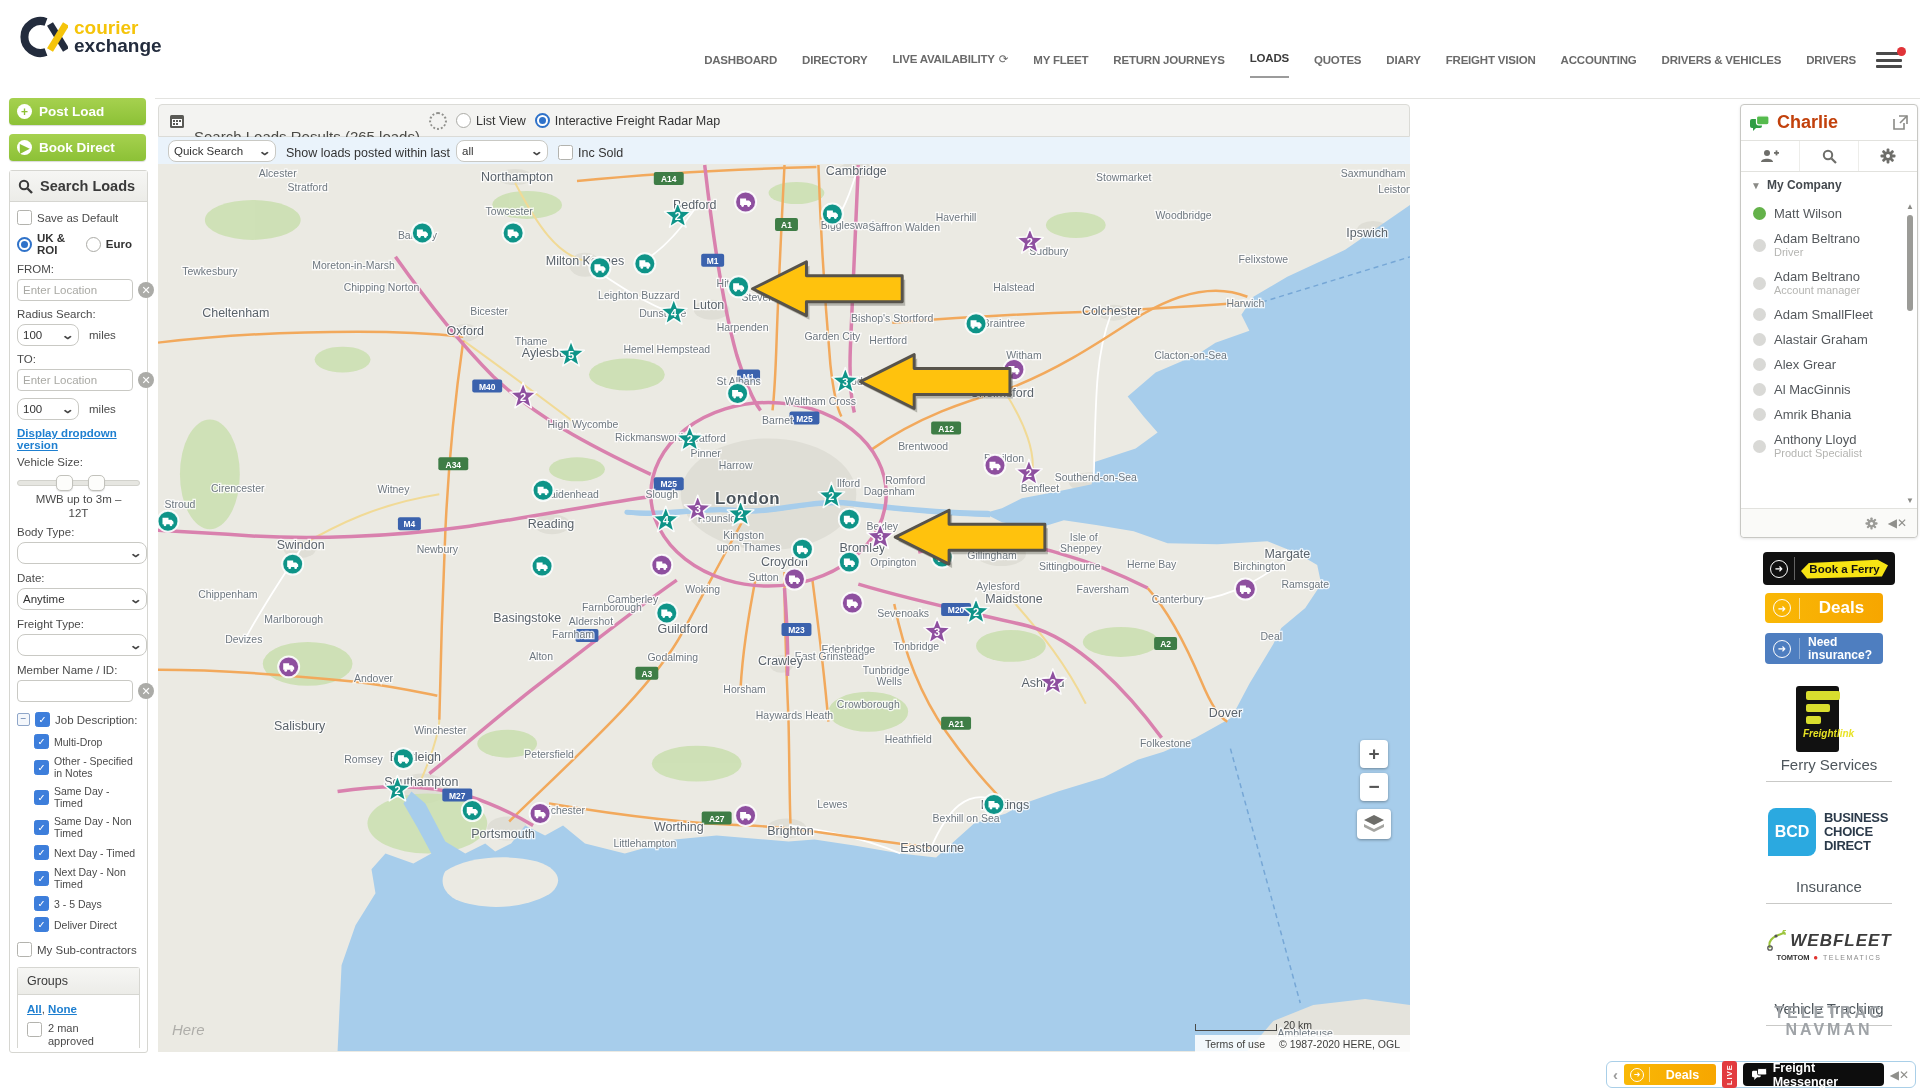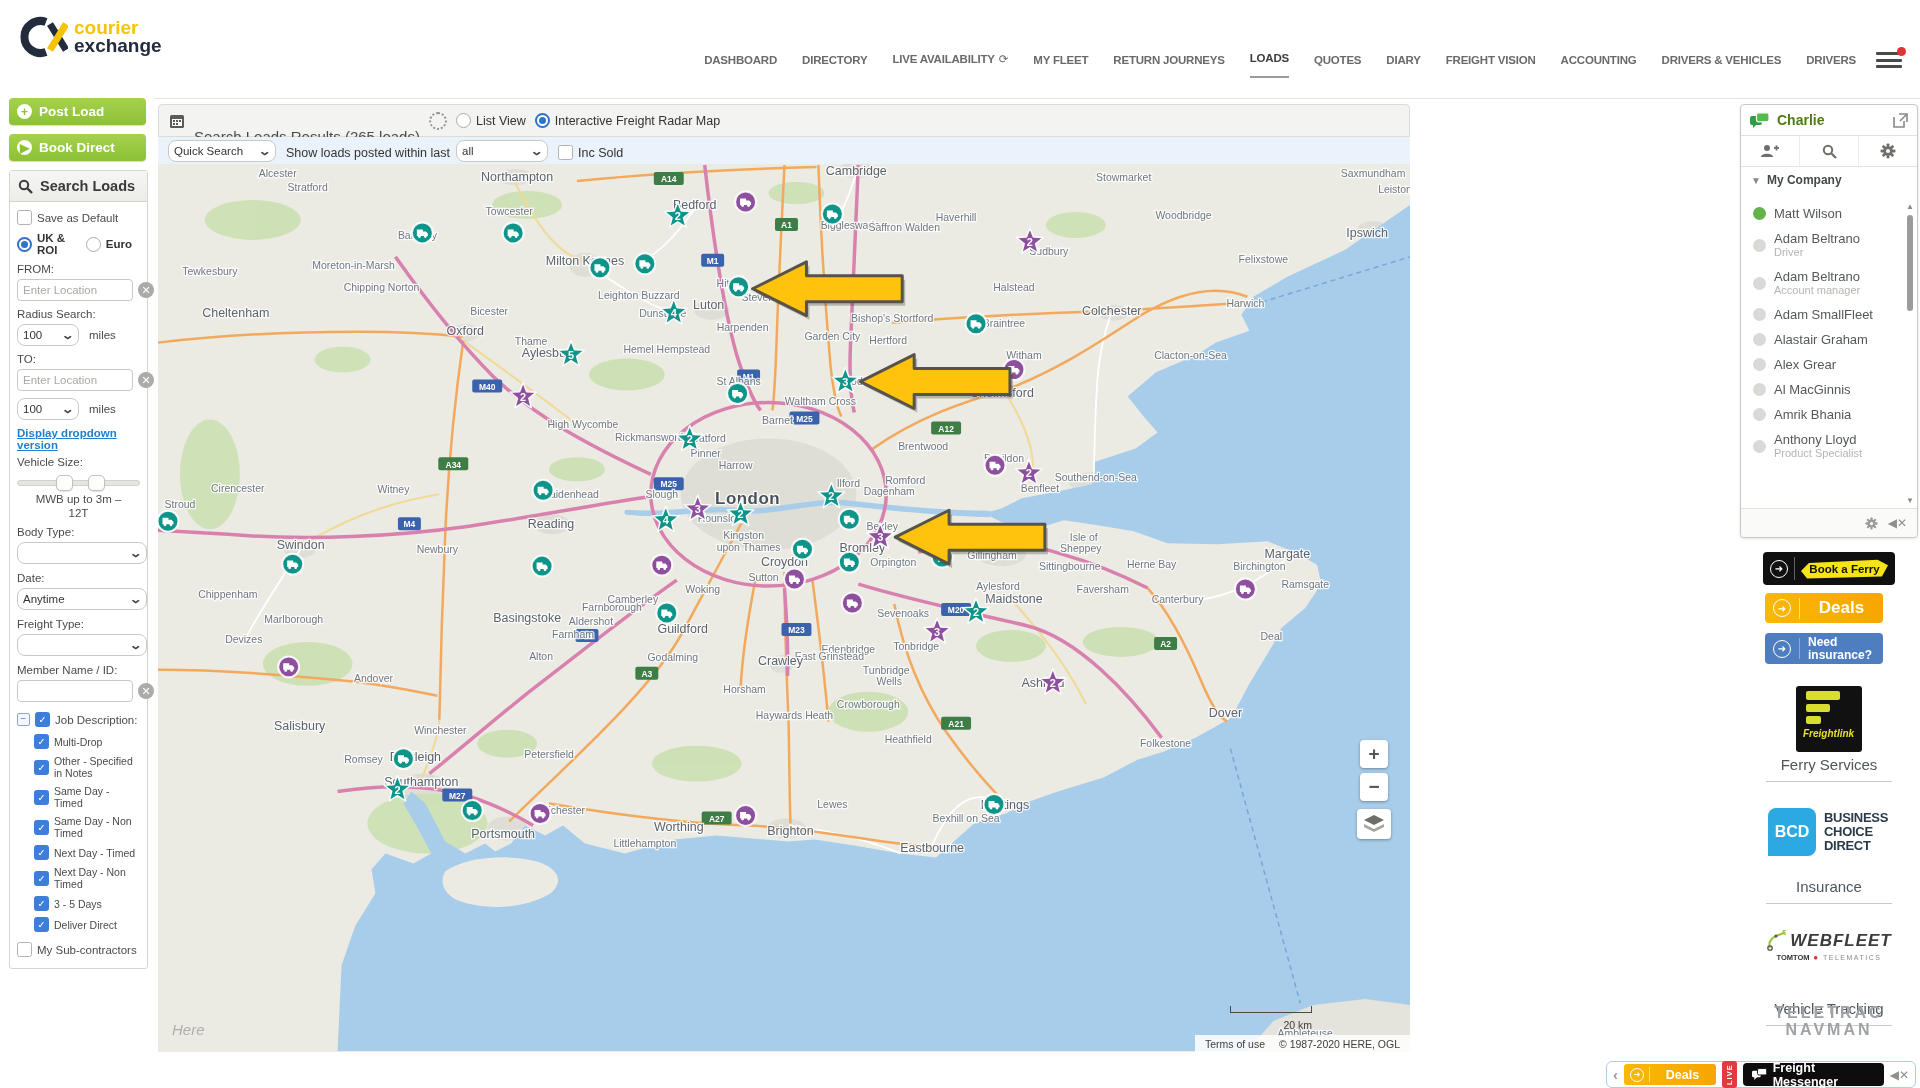--- a/index.html
+++ b/index.html
@@ -84,31 +84,31 @@
   .town{font-family:"Liberation Sans",sans-serif;font-size:10.5px;fill:#6E7880;text-anchor:middle;
         stroke:rgba(255,255,255,.82);stroke-width:2.5px;paint-order:stroke;}
   .town.s2{font-size:12.5px;fill:#5A636B;}
   .town.s3{font-size:17px;font-weight:bold;fill:#49525A;letter-spacing:.5px;}
   .shield-txt{font-size:8.5px;font-weight:bold;fill:#fff;text-anchor:middle;font-family:"Liberation Sans",sans-serif;}
   .cluster-count{font-size:11px;font-weight:bold;fill:#fff;text-anchor:middle;font-family:"Liberation Sans",sans-serif;}
   .zoom-btn{position:absolute;right:22px;width:28px;height:28px;background:#fff;border-radius:4px;box-shadow:0 1px 3px rgba(0,0,0,.35);
      color:#555;font-size:19px;font-weight:bold;display:flex;align-items:center;justify-content:center;cursor:pointer;}
   #layers-btn{position:absolute;right:19px;top:645px;width:34px;height:30px;background:#fff;border-radius:4px;
      box-shadow:0 1px 3px rgba(0,0,0,.35);display:flex;align-items:center;justify-content:center;cursor:pointer;}
-  #scalebar{position:absolute;right:98px;bottom:21px;display:flex;align-items:flex-end;gap:6px;font-size:10.5px;color:#3E3E3C;flex-direction:column;}
+  #scalebar{position:absolute;right:98px;bottom:21px;display:flex;align-items:flex-end;gap:6px;font-size:10.5px;color:#3E3E3C;}
   #scalebar .bar{width:80px;height:6px;border:1.5px solid #4A4A48;border-top:none;}
   #attribution{position:absolute;right:0;bottom:0;height:17px;background:rgba(255,255,255,.85);display:flex;align-items:center;
      gap:14px;padding:0 10px;font-size:10.5px;color:#3E3E3C;}
   #attribution .terms{cursor:pointer;}
   #map-watermark{position:absolute;left:14px;bottom:14px;font-size:15px;font-style:italic;color:rgba(60,60,60,.35);}
   
   #messenger{position:absolute;left:1740px;top:104px;width:178px;height:434px;background:#fff;border:1px solid #C8C8C4;
      border-radius:4px;box-sizing:border-box;box-shadow:0 1px 3px rgba(0,0,0,.10);}
   #messenger .mhead{display:flex;align-items:center;gap:7px;padding:7px 9px;}
-  #messenger .mtitle{font-size:14px;font-weight:bold;color:#4d7c0f;flex:1;}
+  #messenger .mtitle{font-size:18px;font-weight:bold;color:#c2410c;flex:1;}
   #messenger .mtools{display:flex;border-top:1px solid #E2E2DE;border-bottom:1px solid #E2E2DE;}
   #messenger .mtool{flex:1;display:flex;align-items:center;justify-content:center;height:30px;cursor:pointer;border-right:1px solid #EDEDEA;}
   #messenger .mtool:last-child{border-right:none;}
   #messenger .msection{display:flex;align-items:center;gap:6px;padding:6px 10px;font-size:12px;font-weight:bold;color:#44494E;}
   #messenger .msection .chev{color:#8A8A86;font-size:10px;}
   #contacts{position:absolute;top:96px;bottom:30px;left:0;right:12px;overflow:hidden;}
   .contact{display:flex;align-items:center;gap:8px;padding:5px 0 5px 12px;}
   .cdot{width:13px;height:13px;border-radius:50%;background:#D9D9D6;flex:0 0 auto;}
   .cdot.on{background:#64B24A;}
   .cname{font-size:13px;color:#54585C;line-height:15px;}
@@ -125,21 +125,21 @@
   .circ-arrow{width:16px;height:16px;border:1.5px solid #fff;border-radius:50%;color:#fff;font-size:10px;display:flex;align-items:center;justify-content:center;flex:0 0 auto;}
   .vdiv{width:1px;height:70%;background:rgba(255,255,255,.35);}
   .ferry-tag{flex:1;background:#F7E414;clip-path:polygon(0 62%,9% 22%,88% 6%,100% 34%,93% 90%,7% 100%);
      font-size:11.5px;font-weight:bold;color:#111;text-align:center;padding:4px 0;}
   #ad-deals{left:1765px;top:593px;width:118px;height:30px;background:linear-gradient(90deg,#F9B806,#F7A600);border-radius:4px;
      display:flex;align-items:center;gap:8px;padding:0 8px;box-sizing:border-box;}
   #ad-deals .vdiv{background:rgba(255,255,255,.55);}
   #ad-deals .dtxt{flex:1;text-align:center;color:#fff;font-size:17px;font-weight:bold;}
   #ad-insurance{left:1765px;top:633px;width:118px;height:31px;background:#4E7EC0;border-radius:4px;display:flex;align-items:center;gap:8px;padding:0 8px;box-sizing:border-box;}
   #ad-insurance .itxt{flex:1;color:#fff;font-size:12px;font-weight:bold;line-height:13px;text-align:left;}
-  #ad-freightlink{left:1796px;top:686px;width:66px;height:66px;background:#111;border-radius:3px;padding:5px 0 0 10px;box-sizing:border-box;}
+  #ad-freightlink{left:1796px;top:686px;width:43px;height:66px;background:#111;border-radius:3px;padding:5px 0 0 10px;box-sizing:border-box;}
   #ad-freightlink .fbar{background:#D8DD2E;border-radius:2px;margin-bottom:4px;}
   #ad-freightlink .fl-txt{color:#E8E324;font-size:10px;font-weight:bold;font-style:italic;margin-top:2px;margin-left:-3px;}
   .ad-caption{position:absolute;left:1740px;width:178px;text-align:center;font-size:15px;color:#4E565C;}
   .ad-div{position:absolute;left:1766px;width:126px;border-top:1px solid #C9C9C7;}
   #ad-bcd{left:1768px;top:808px;width:150px;display:flex;gap:8px;align-items:center;}
   #bcd-box{width:48px;height:48px;background:#2BA9E0;border-radius:8px 8px 8px 0;color:#fff;font-weight:bold;font-size:16px;
      display:flex;align-items:center;justify-content:center;}
   #bcd-lines{font-size:13px;font-weight:bold;color:#2B3A4A;line-height:14px;letter-spacing:-.3px;}
   #ad-webfleet{left:1748px;top:930px;width:162px;text-align:center;}
   #wf-row{display:flex;align-items:center;justify-content:center;gap:4px;}
@@ -320,20 +320,30 @@
             <span class="jlabel">3 - 5 Days</span>
           </div>
           <div class="frow">
             <span class="cb on">✓</span>
             <span class="jlabel">Deliver Direct</span>
           </div>
         </div>
       <div class="frow" style="margin-top:10px">
         <span class="cb"></span>
         <label>My Sub-contractors</label>
+      </div>
+      <div id="groups-box">
+        <div class="ghead">Groups</div>
+        <div class="gbody">
+          <span class="linkblue">All</span><span>, </span><span class="linkblue">None</span>
+          <div class="group-item">
+            <span class="cb"></span>
+            <label style="width:60px">2 man approved</label>
+          </div>
+        </div>
       </div>
     </div>
   </div>
 </div>
 
 <div id="results-bar">
   <svg width="16" height="16" viewBox="0 0 16 16">
     <rect x="1" y="2" width="14" height="13" rx="1.5" fill="#5A5A56"></rect>
     <rect x="3" y="6" width="10" height="7" fill="#fff"></rect>
     <rect x="4" y="7" width="2" height="2" fill="#5A5A56"></rect>

